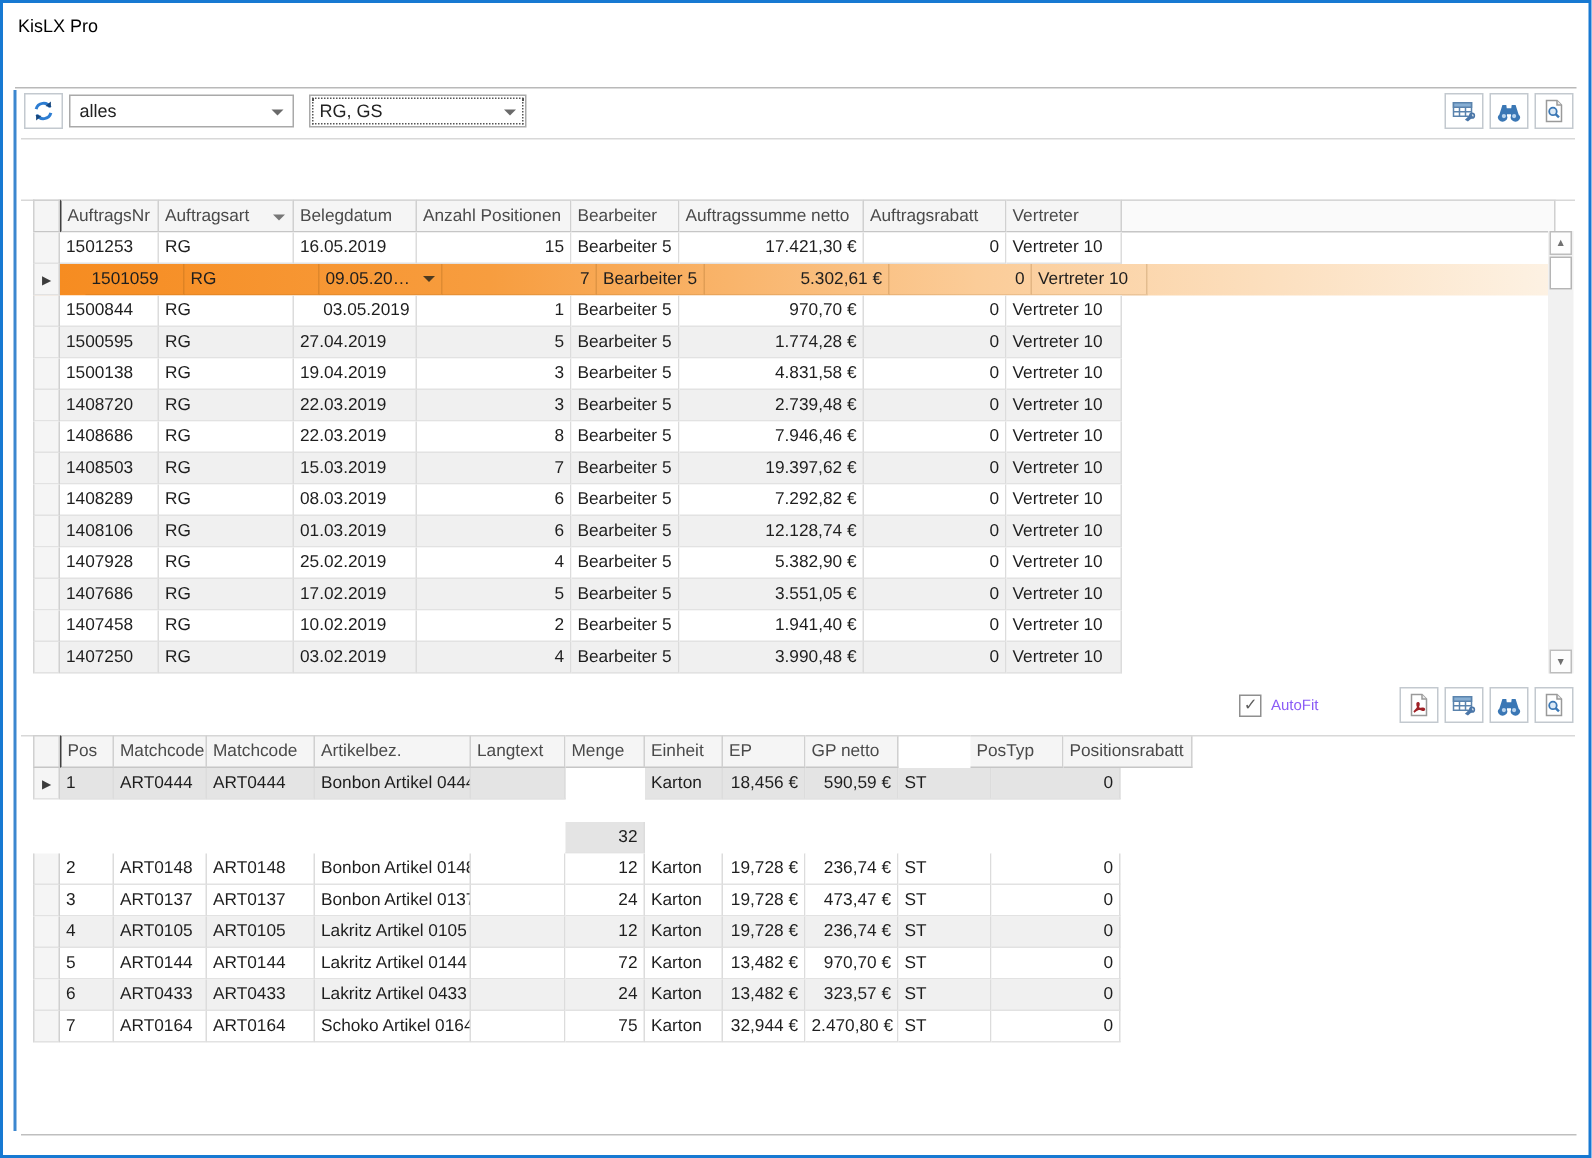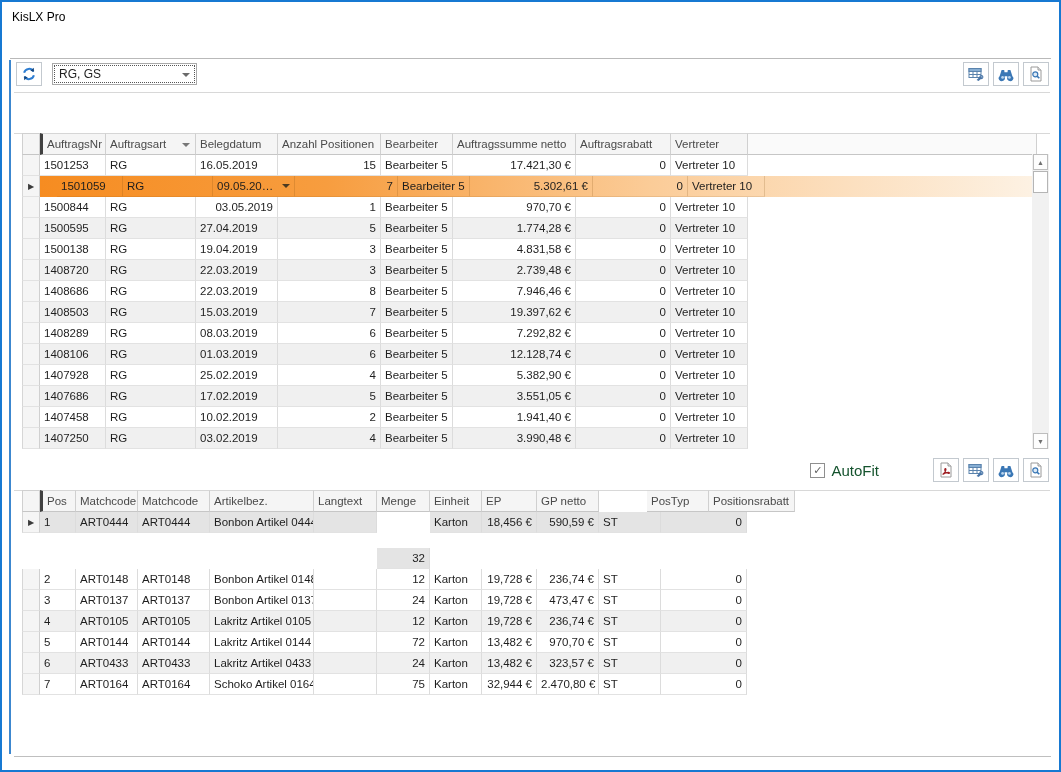--- a/index.html
+++ b/index.html
@@ -34,21 +34,21 @@
   .searchbox{width:395px;height:24px;border:1px solid #a9a9a9;box-sizing:border-box;display:flex;
        align-items:center;padding-left:6px;font-size:12px;color:#4f4f4f;background:#fff;}
   .findbtn{width:60px;height:24px;border:1px solid #8f9aa5;background:#fdfdfd;font-size:12px;color:#111;
        margin-left:4px;display:flex;align-items:center;justify-content:center;box-sizing:border-box;}
   
   .grid{position:absolute;font-size:11.5px;color:#1e1e1e;}
   .g-header{display:flex;}
   .g-hcell{box-sizing:border-box;height:22px;background:#f5f5f5;border-top:1px solid #d6d6d6;
        border-right:1px solid #d0d0d0;border-bottom:1px solid #c6c6c6;color:#4a4a4a;
        padding:4px 4px 0;white-space:nowrap;overflow:hidden;position:relative;}
-  .g-hcell.first{border-left:3px solid #404040;}
+  .g-hcell.first{border-left:1px solid #404040;}
   .g-hcell .filter-arrow{position:absolute;right:5px;top:9px;width:0;height:0;
        border:4px solid transparent;border-top-color:#777;}
   .g-row{display:flex;}
   .g-cell{box-sizing:border-box;height:21px;border-right:1px solid #dcdcdc;border-bottom:1px solid #e2e2e2;
        padding:4px 4px 0;white-space:nowrap;overflow:hidden;background:#fff;position:relative;}
   .g-row.shaded .g-cell{background:#f0f0f0;}
   .g-gutter{box-sizing:border-box;width:18px;height:21px;background:#f5f5f5;border-left:1px solid #d6d6d6;
        border-right:1px solid #d0d0d0;border-bottom:1px solid #e2e2e2;display:flex;align-items:center;
        justify-content:center;color:#3c3c3c;font-size:8px;}
   .g-hgutter{box-sizing:border-box;width:18px;height:22px;background:#f5f5f5;border:1px solid #d0d0d0;
@@ -66,21 +66,21 @@
        box-sizing:border-box;}
   .sbtn{position:absolute;left:1px;width:15px;height:16px;background:#fdfdfd;border:1px solid #bdbdbd;
        box-sizing:border-box;color:#707070;font-size:7px;display:flex;align-items:center;justify-content:center;}
   .sthumb{position:absolute;left:1px;top:17px;width:15px;height:22px;background:#fff;
        border:1px solid #b5b5b5;box-sizing:border-box;}
   
   .detailbar{position:absolute;left:12px;right:10px;top:449px;height:38px;display:flex;
        align-items:center;justify-content:flex-end;background:#fff;}
   .cb{width:13px;height:13px;border:1px solid #8f8f8f;background:#fff;display:flex;align-items:center;
        justify-content:center;color:#5e5e5e;font-size:11px;line-height:11px;}
-  .cb-label{font-size:15px;color:#14532d;margin:0 54px 0 6px;}
+  .cb-label{font-size:10px;color:#8b5cf6;margin:0 54px 0 6px;}
   svg{display:block;}
 </style>
 </head>
 <body>
 
 <div class="window">
 
   <div class="title">KisLX Pro</div>
 
   <div class="tabline"></div>
@@ -90,20 +90,24 @@
   <div class="toolbar">
     <div class="iconbtn">
       <span>
         <svg width="16" height="16" viewBox="0 0 16 16">
           <path d="M12.9 9.3a5.1 5.1 0 0 1-9.4 1.2" fill="none" stroke="#2d7dd2" stroke-width="2"></path>
           <path d="M3.1 6.7a5.1 5.1 0 0 1 9.4-1.2" fill="none" stroke="#2d7dd2" stroke-width="2"></path>
           <path d="M12.9 1.7v4l-3.6-1z" fill="#17477e"></path>
           <path d="M3.1 14.3v-4l3.6 1z" fill="#17477e"></path>
         </svg>
       </span>
+    </div>
+    <div class="combo" style="width:150px;margin-left:4px;">
+      <span>alles</span>
+      <span class="arrow"></span>
     </div>
     <div class="combo focused" style="width:145px;margin-left:10px;">
       <span>RG, GS</span>
       <span class="arrow"></span>
     </div>
     <div class="spacer"></div>
     <div class="btn-group">
       <div class="iconbtn">
         <span>
           <svg width="16" height="16" viewBox="0 0 16 16">

